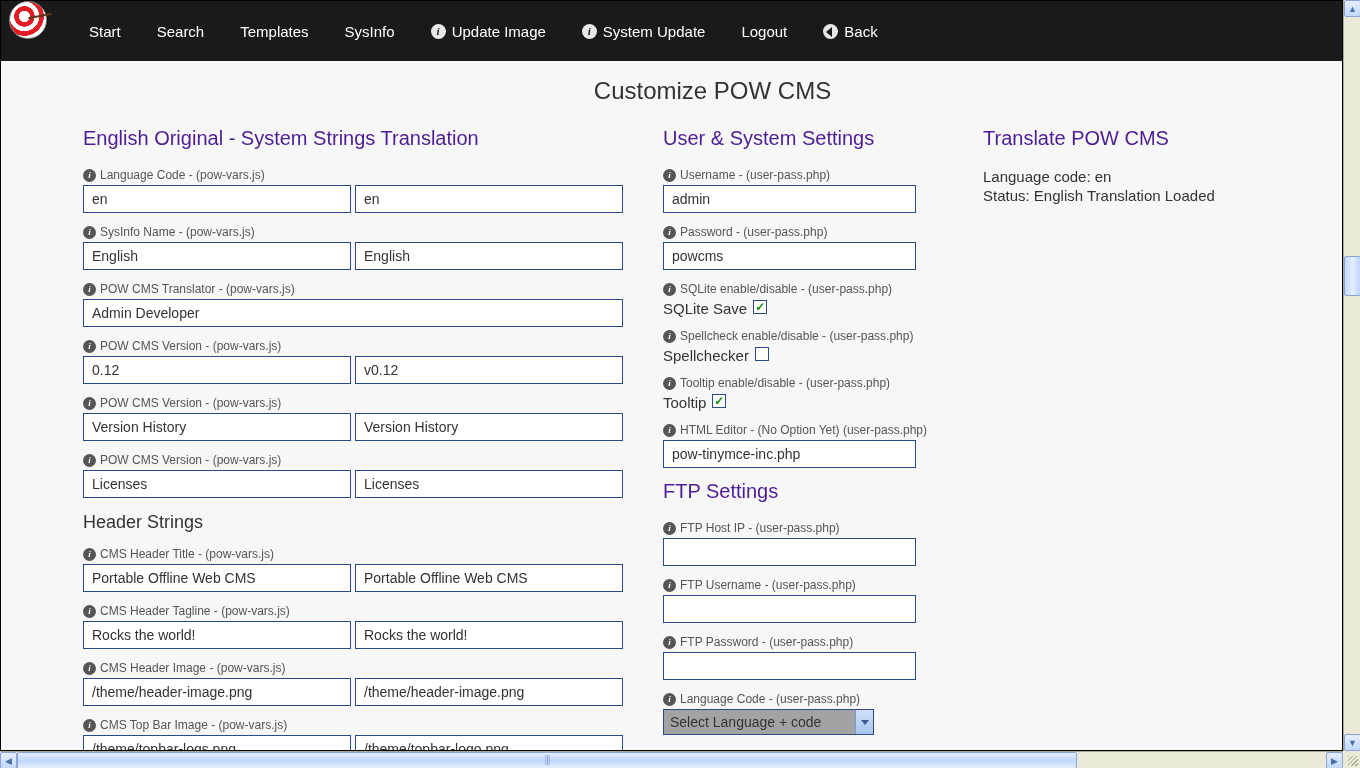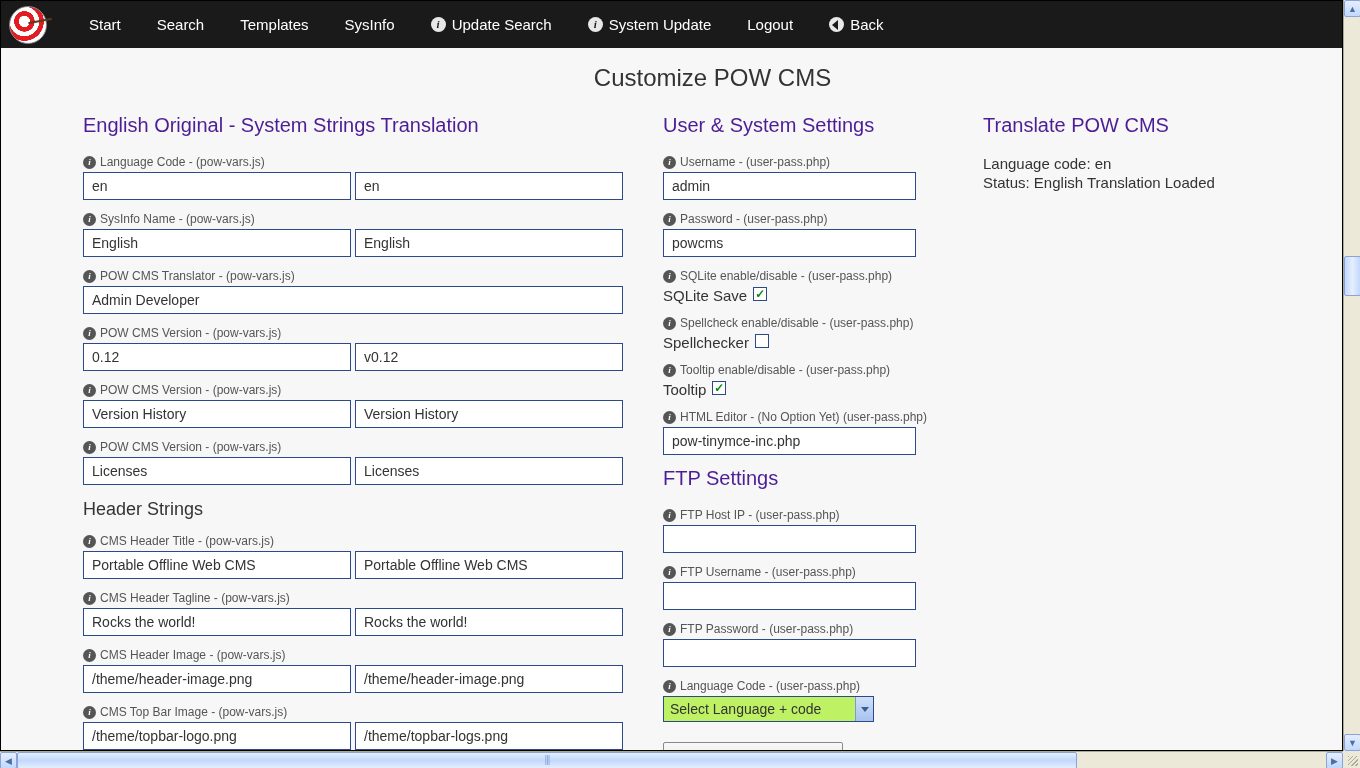--- a/index.html
+++ b/index.html
@@ -12,21 +12,21 @@
 .vscroll-thumb { position:absolute; top:256px; left:0; width:17px; height:40px; background: linear-gradient(90deg,#c2d8fd,#e5eefd,#c2d8fd); border:1px solid #8ba4d8; border-radius:2px;}
 .hscroll-track { position: absolute; bottom: 0; left: 0; width: 1343px; height: 17px; background: #ece9d8; border-top: 1px solid #aca899; }
 .hscroll-btn { width:17px; height:17px; background: linear-gradient(#e5eefd,#c2d8fd); border:1px solid #8ba4d8; border-radius:2px; display:flex;align-items:center;justify-content:center;font-size:9px;color:#4a6ea9; }
 .hscroll-btn.left { position:absolute; left:0; }
 .hscroll-btn.right { position:absolute; right:0; }
 .hscroll-thumb { position:absolute; left:17px; top:0; height:17px; width:1060px; background: linear-gradient(#e5eefd,#c2d8fd,#e5eefd); border:1px solid #8ba4d8; border-radius:2px; }
 .hscroll-thumb::after{content:"|||"; position:absolute; left:50%; top:1px; transform:translateX(-50%); font-size:10px; color:#8ba4d8; letter-spacing:-1px;}
 .corner { position:absolute; right:0; bottom:0; width:17px; height:17px; background:#ece9d8; }
 .corner::before{content:""; position:absolute; right:2px; bottom:2px; width:10px; height:10px; background: repeating-linear-gradient(135deg,#aca899 0,#aca899 1px,transparent 1px,transparent 3px);}
 .viewport { position: absolute; top: 0; left: 0; width: 1343px; height: 751px; background: #f7f7f7; overflow: hidden; border: 1px solid #000; }
-.topnav { background: #1a1a1a; height: 47px; display: flex; align-items: center; padding: 0 12px 0 8px; }
+.topnav { background: #1a1a1a; height: 60px; display: flex; padding: 0 12px 0 8px; }
 .logo { width: 38px; height: 38px; border-radius: 50%; background: radial-gradient(circle at 40% 40%, #fff 0%, #fff 18%, #e31b23 19%, #e31b23 33%, #fff 34%, #fff 48%, #e31b23 49%, #e31b23 63%, #fff 64%, #fff 78%, #e31b23 79%); position:relative; margin-right: 24px; border:1px solid #888; flex-shrink:0; }
 .logo::after { content:""; position:absolute; top:13px; left:18px; width:24px; height:2px; background:#5b3a1f; transform:rotate(-10deg); border-radius:1px;}
 .navlink { color: #fff; text-decoration: none; font-size: 15px; padding: 10px 18px; cursor: pointer; display:inline-flex; align-items:center; gap:6px; white-space:nowrap; }
 .info-icon { display:inline-block; width:15px; height:15px; border-radius:50%; background:#e8e8e8; color:#1a1a1a; font-size:11px; font-weight:bold; font-style:italic; font-family: Georgia, serif; text-align:center; line-height:15px; }
 .back-icon { display:inline-block; width:15px; height:15px; border-radius:50%; background:#e8e8e8; position:relative; }
 .back-icon::before { content:""; position:absolute; left:3px; top:3px; border-top:5px solid transparent; border-bottom:5px solid transparent; border-right:6px solid #1a1a1a; }
 .content { padding: 16px 0 0 82px; }
 .page-title { font-size: 24px; font-weight: normal; color: #333; margin-bottom: 20px; text-align: center; }
 .columns { display: flex; gap: 40px; align-items: flex-start; }
 .col-left { width: 540px; }
@@ -38,41 +38,41 @@
 .field-label .info-sm { width:13px; height:13px; border-radius:50%; background:#555; color:#fff; font-size:9px; font-weight:bold; font-style:italic; font-family:Georgia,serif; text-align:center; line-height:13px; display:inline-block; flex-shrink:0;}
 .pair-row { display:flex; gap:4px; margin-bottom: 12px; }
 .pair-row input { flex:1; }
 input[type=text], select { border:1px solid #2a4a8a; background:#fff; padding:5px 8px; font-size:14px; color:#333; font-family:inherit; width:100%; height:28px; }
 .single-row { margin-bottom: 12px; }
 .single-row input { width: 253px; }
 .check-row { font-size:15px; color:#333; display:flex; align-items:flex-start; gap:6px; margin: 4px 0 12px 0; }
 .chk { width:14px; height:14px; border:1px solid #2a4a8a; display:inline-flex; align-items:center; justify-content:center; background:#fff; }
 .chk.on::after { content:"✓"; color:#0a8a0a; font-size:12px; font-weight:bold; line-height:1; }
 .select-wrap { display:inline-flex; border:1px solid #2a4a8a; background:#d9e4f1; width:211px; height:26px; align-items:stretch; }
-.select-wrap .sel-text { flex:1; padding:4px 6px; font-size:14px; color:#333; background:#bef264; }
+.select-wrap .sel-text { flex:1; padding:4px 6px; font-size:14px; color:#333; background:#a3a3a3; }
 .select-wrap .sel-btn { width:18px; background:linear-gradient(#cfe0f7,#a8c3ef); border-left:1px solid #7a9bd1; display:flex; align-items:center; justify-content:center; }
 .select-wrap .sel-btn::after { content:""; border-left:4px solid transparent; border-right:4px solid transparent; border-top:5px solid #3a5a9a; }
 .btn { display:inline-block; border:1px solid #888; background:linear-gradient(#f8f8f8,#e4e4e4); padding:6px 14px; font-size:14px; color:#333; border-radius:2px; cursor:pointer; }
 .status-line { font-size:15px; color:#333; margin-bottom:2px; }
 </style>
 </head>
 <body>
 
 <div class="outer-frame">
   <div class="viewport">
 
     <div class="topnav">
       <div class="logo"></div>
       <a class="navlink">Start</a>
       <a class="navlink">Search</a>
       <a class="navlink">Templates</a>
       <a class="navlink">SysInfo</a>
       <a class="navlink">
           <span class="info-icon">i</span>
-          <span>Update Search</span>
+          <span>Update Image</span>
         </a>
       <a class="navlink">
           <span class="info-icon">i</span>
           <span>System Update</span>
         </a>
       <a class="navlink">Logout</a>
       <a class="navlink">
           <span class="back-icon"></span>
           <span>Back</span>
         </a>
@@ -165,22 +165,22 @@
           <div class="pair-row">
               <input type="text" value="/theme/header-image.png" style="">
               <input type="text" value="/theme/header-image.png" style="">
             </div>
 
           <div class="field-label">
               <span class="info-sm">i</span>
               <span>CMS Top Bar Image - (pow-vars.js)</span>
             </div>
           <div class="pair-row">
+              <input type="text" value="/theme/topbar-logs.png" style="">
               <input type="text" value="/theme/topbar-logo.png" style="">
-              <input type="text" value="/theme/topbar-logs.png" style="">
             </div>
 
         </div>
 
         <div class="col-mid">
           <h2 class="section-heading">User &amp; System Settings</h2>
 
           <div class="field-label">
               <span class="info-sm">i</span>
               <span>Username - (user-pass.php)</span>

